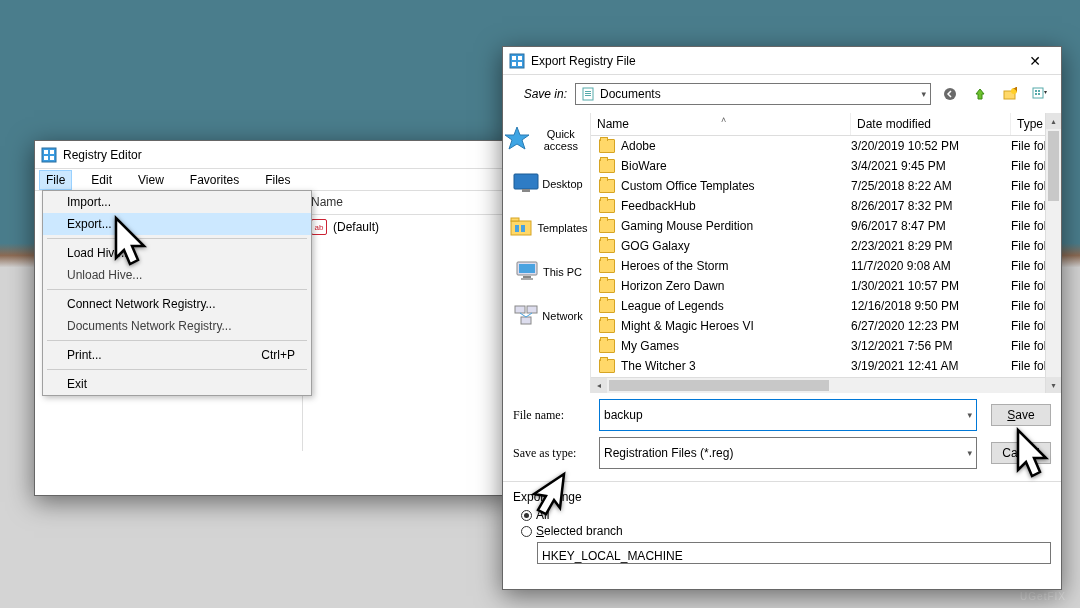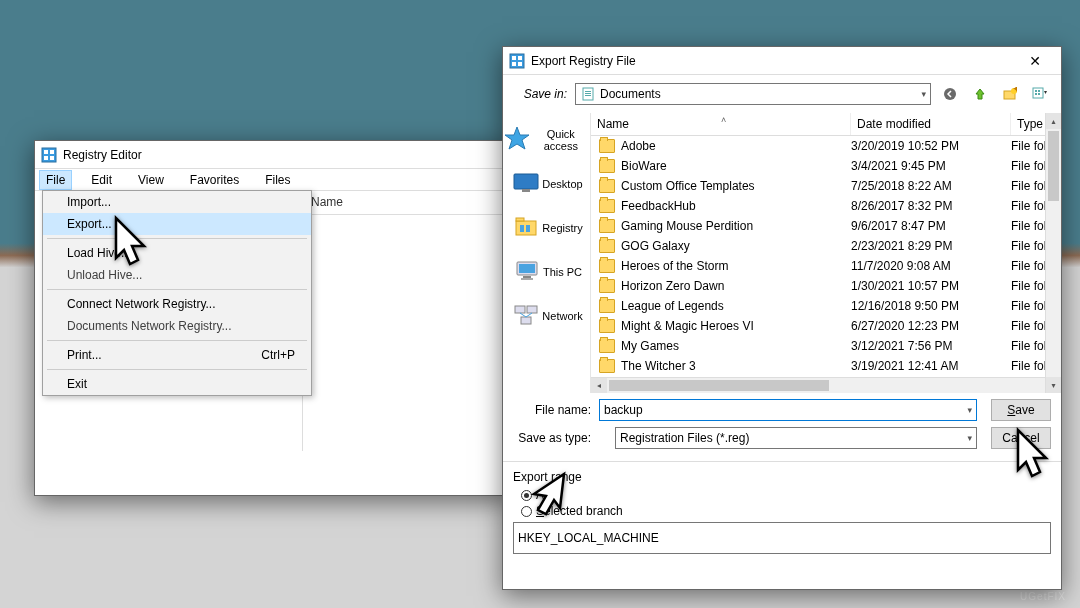--- a/index.html
+++ b/index.html
@@ -51,30 +51,30 @@
 .folder-ico:before{content:"";position:absolute;top:-3px;left:0;width:6px;height:3px;background:#ffd869;border:1px solid #d6a423;border-bottom:none;border-radius:1px 1px 0 0;}
 .vscroll { position:absolute;right:0;top:0;bottom:0;width:16px;background:#f0f0f0;border-left:1px solid #ddd; }
 .vscroll .btn{height:16px;background:#e4e4e4;display:flex;align-items:center;justify-content:center;font-size:8px;color:#555;}
 .vscroll .thumb{position:absolute;left:2px;right:2px;top:18px;height:70px;background:#c8c8c8;}
 .hscroll { height:16px; background:#f0f0f0; display:flex; border-top:1px solid #ddd;}
 .hscroll .l,.hscroll .r{width:16px;display:flex;align-items:center;justify-content:center;font-size:8px;color:#555;background:#e4e4e4;}
 .hscroll .track{flex:1;position:relative;}
 .hscroll .thumb{position:absolute;left:2px;top:2px;bottom:2px;width:220px;background:#c8c8c8;}
 .bottom-fields { padding:6px 10px; }
 .bf-row { display:flex; align-items:center; margin-bottom:6px; gap:8px; }
-.bf-row .lbl { width:78px; text-align:right; }
-.text-input { flex:1; height:22px; border:1px solid #0078d7; background:#fff; padding:5px 4px; }
-.text-input.plain { border-color:#767676;margin-left:16px; }
+.bf-row .lbl { width:78px; text-align:left;font-family:Liberation Serif, serif; }
+.text-input { flex:1; height:22px; border:1px solid #0078d7; background:#fff; padding:15px 4px; }
+.text-input.plain { border-color:#767676; }
 .btn-std { width:60px; height:22px; background:#e1e1e1; border:1px solid #adadad; text-align:center; line-height:20px; margin-left:6px; }
 .export-range { border-top:1px solid #ddd; padding:8px 10px 10px; }
 .export-range .grp-title { margin-bottom:4px; }
 .radio-row { display:flex; align-items:center; gap:4px; margin:2px 0 2px 8px; }
 .radio-circle {width:11px;height:11px;border:1px solid #333;border-radius:50%;display:inline-flex;align-items:center;justify-content:center;}
 .radio-circle.checked:after{content:"";width:5px;height:5px;background:#333;border-radius:50%;}
-.branch-input { height:32px; border:1px solid #767676; padding:0 4px; display:flex;align-items:center; margin-top:4px;}
+.branch-input { margin-left:24px; height:22px; border:1px solid #767676; padding:0 4px; display:flex;align-items:flex-end; margin-top:4px;}
 .cursor { position:absolute; z-index:20; }
 .cursor svg { filter: drop-shadow(0 1px 2px rgba(0,0,0,0.5)); }
 .sort-arrow{position:absolute;left:130px;top:2px;font-size:9px;color:#666;}
 .watermark{position:absolute;right:14px;bottom:6px;color:rgba(255,255,255,0.4);font-size:10px;letter-spacing:1px;}
 </style>
 </head>
 <body>
 
 <div class="window" style="left:34px; top:140px; width:478px; height:356px; z-index:1;">
   <div class="titlebar">
@@ -93,20 +93,24 @@
     <div class="mi open">File</div>
     <div class="mi">Edit</div>
     <div class="mi">View</div>
     <div class="mi">Favorites</div>
     <div class="mi">Files</div>
   </div>
   <div class="regedit-body">
     <div class="regedit-left"></div>
     <div class="regedit-right">
       <div class="col-header">Name</div>
+      <div class="default-row">
+        <span class="ab-ico">ab</span>
+        <span>(Default)</span>
+      </div>
     </div>
   </div>
 </div>
 
 <div class="dropdown">
   <div class="item">
       <span>Import...</span>
     </div>
   <div class="item hover">
       <span>Export...</span>
@@ -216,21 +220,21 @@
       </div>
       <div class="sitem">
         <span class="sico">
             <svg width="28" height="24">
               <rect x="4" y="6" width="20" height="14" fill="#ffd869" stroke="#d6a423"></rect>
               <rect x="4" y="3" width="8" height="3" fill="#ffd869" stroke="#d6a423"></rect>
               <rect x="8" y="10" width="4" height="7" fill="#4aa3e0"></rect>
               <rect x="14" y="10" width="4" height="7" fill="#4aa3e0"></rect>
             </svg>
           </span>
-        <span class="slbl">Registry</span>
+        <span class="slbl">Templates</span>
       </div>
       <div class="sitem">
         <span class="sico">
             <svg width="28" height="24">
               <rect x="4" y="3" width="20" height="13" fill="#dde" stroke="#888" rx="1"></rect>
               <rect x="6" y="5" width="16" height="9" fill="#4aa3e0"></rect>
               <rect x="10" y="17" width="8" height="2" fill="#888"></rect>
               <rect x="8" y="19" width="12" height="2" fill="#aaa"></rect>
             </svg>
           </span>

